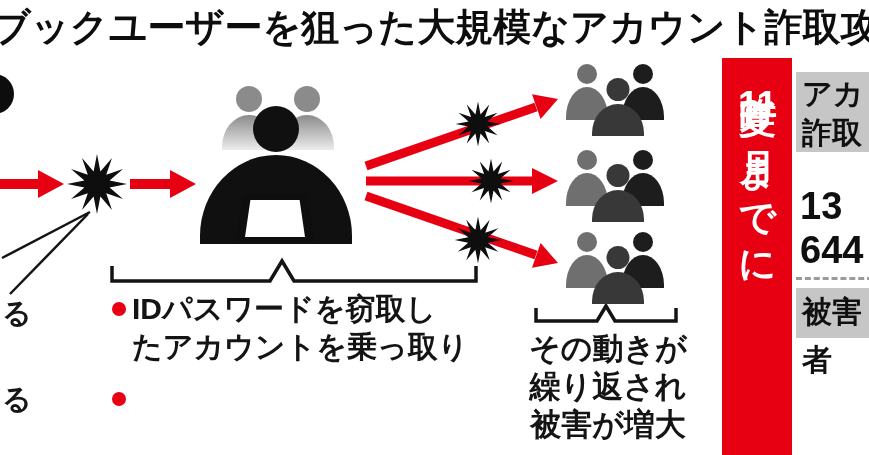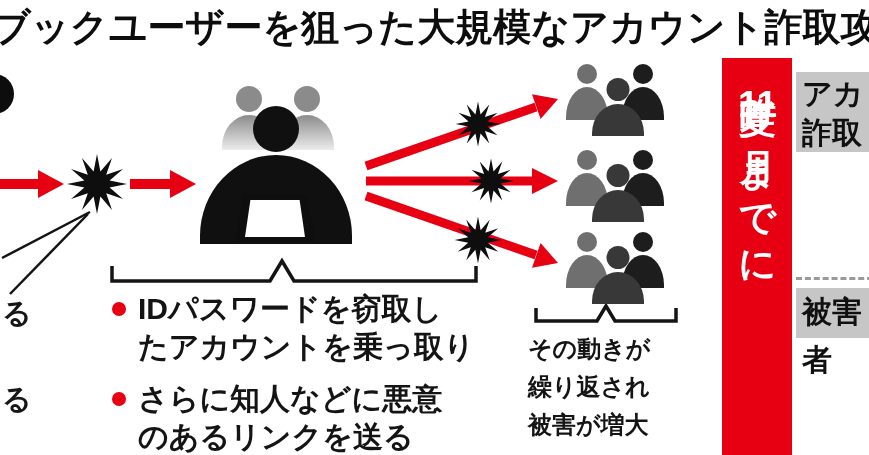--- a/index.html
+++ b/index.html
@@ -12,24 +12,24 @@
   .bust{position:absolute}
   .bust .head{position:absolute;top:0;left:50%;transform:translateX(-50%);width:var(--hd);height:var(--hd);border-radius:50%;background:var(--c)}
   .bust .torso{position:absolute;left:0;right:0;top:calc(var(--hd) + 3px);bottom:0;background:var(--c);border-radius:55% 55% 0 0/100% 100% 0 0}
   .bust.fade .torso{background:linear-gradient(var(--c),#ececec)}
   
   .laptop{position:absolute}
   .laptop .screen{position:absolute;left:0;top:0;width:100%;height:100%;background:#0e0e0e;clip-path:polygon(11% 0,89% 0,100% 100%,0 100%)}
   .laptop .glass{position:absolute;left:10px;top:6px;right:10px;bottom:5px;background:#fff;clip-path:polygon(9% 0,91% 0,100% 100%,0 100%)}
   
   .note-list{left:112px;top:290px;width:372px}
-  .note{display:flex;gap:12px;margin-bottom:14px}
+  .note{display:flex;gap:6px;margin-bottom:14px}
   .note .dot{flex:0 0 auto;width:14px;height:14px;border-radius:50%;background:#e60012;margin-top:12px}
   .note .txt{font-size:30px;line-height:38px;font-weight:600;white-space:pre-line;color:#141414}
-  #caption{left:528px;top:330px;width:160px;font-size:24px;line-height:38px;font-weight:600;white-space:pre-line;color:#141414}
+  #caption{left:528px;top:330px;width:160px;text-align:center;font-size:31px;line-height:38px;font-weight:600;white-space:pre-line;color:#141414}
   
   #banner{left:722px;top:58px;width:70px;height:397px;background:#e60012}
   #banner .vtxt{writing-mode:vertical-rl;text-orientation:upright;font-size:37px;line-height:70px;letter-spacing:6px;font-weight:bold;color:#fff;height:100%;padding-top:10px;box-sizing:border-box}
   #banner .num{text-combine-upright:all;letter-spacing:0}
   .stat-label{left:796px;width:86px;background:#c6c6c6;font-size:30px;font-weight:bold;color:#101010;white-space:pre-line;box-sizing:border-box;padding-left:6px}
   .stat-value{left:800px;font-size:38px;font-weight:bold;color:#101010;white-space:pre-line}
   #dash{left:796px;top:277px;width:86px;border-top:3px dashed #9a9a9a}
 </style>
 </head>
 <body>
@@ -140,30 +140,30 @@
   </div>
 
   <div class="abs note-list">
     <div class="note">
       <span class="dot"></span>
       <span class="txt">IDパスワードを窃取し
 たアカウントを乗っ取り</span>
     </div>
     <div class="note">
       <span class="dot"></span>
-      <span class="txt">さらに知人などに悪意
-のあるリンクを送る</span>
     </div>
   </div>
 
   <div class="abs" id="caption">その動きが
 繰り返され
 被害が増大</div>
 
   <div class="abs" id="banner">
     <div class="vtxt"><span>昨夏〜</span><span class="num">11</span><span>月までに</span></div>
   </div>
   <div class="abs stat-label" style="top:72px;height:80px;line-height:39px;padding-top:2px">アカ
 詐取</div>
+  <div class="abs stat-value" style="top:184px;line-height:44px">13
+644</div>
   <div class="abs" id="dash"></div>
   <div class="abs stat-label" style="top:288px;height:50px;line-height:48px">被害者</div>
 
 </div>
 
 </body></html>

